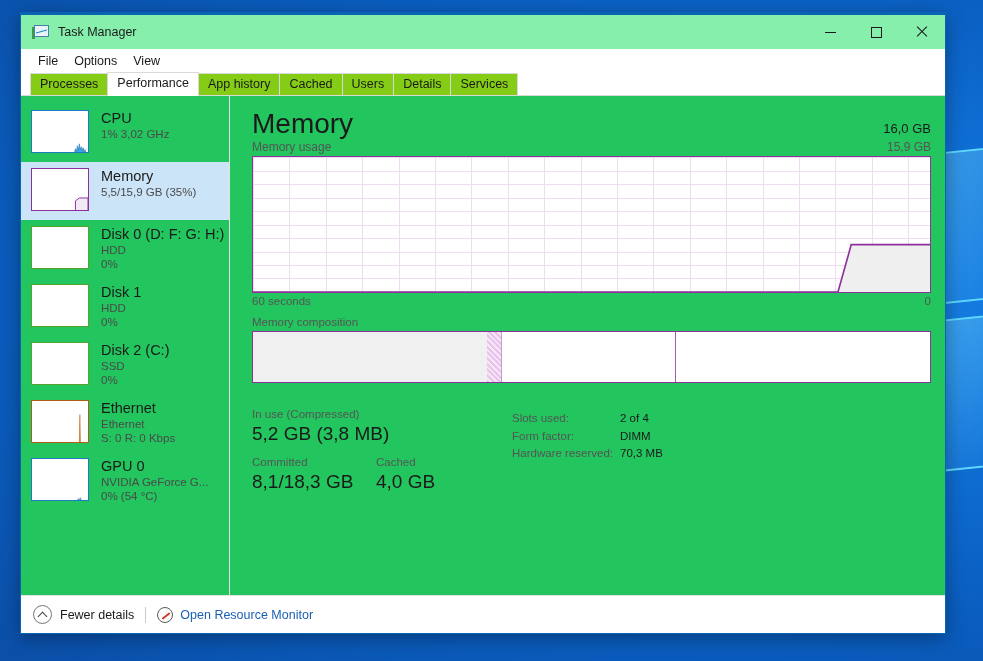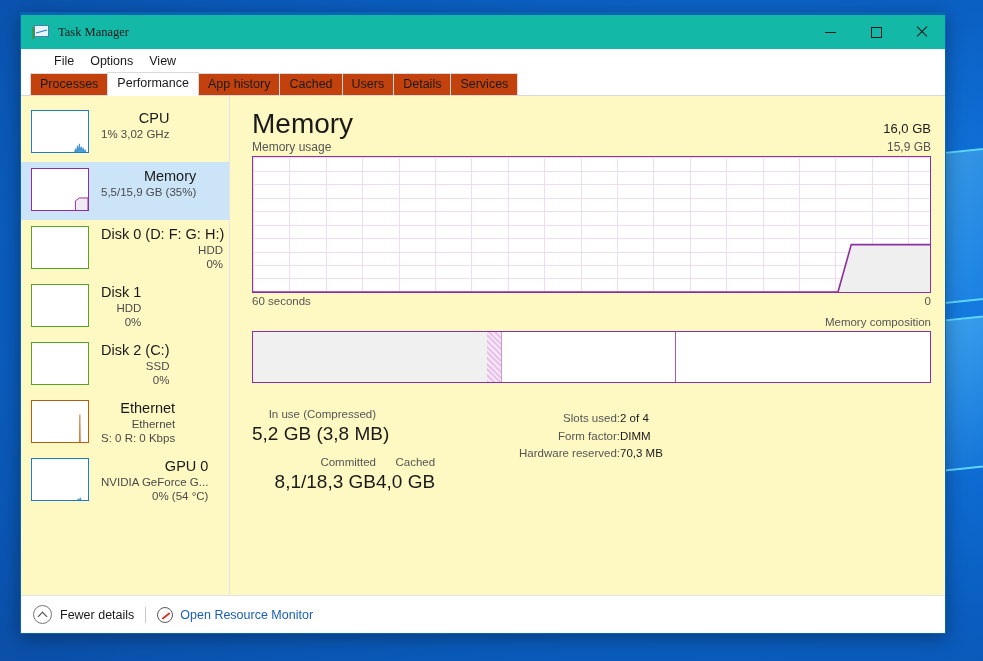--- a/index.html
+++ b/index.html
@@ -31,23 +31,22 @@
     background: #ffffff;
     border: 1px solid #0a64b4;
     display: flex; flex-direction: column;
     box-shadow: 0 4px 18px rgba(0,0,0,.35);
   }
 
   
   .titlebar {
     height: 36px; flex: none;
     display: flex; align-items: center;
-    background: #14b8a6;
+    background: #86efac;
     border-top: 2px solid #0a64b4;
-    font-family: Liberation Serif, serif;
   }
   .tb-icon { width: 17px; height: 15px; margin-left: 11px; position: relative; flex: none; }
   .tb-icon .scr {
     position: absolute; left: 2px; top: 0; width: 15px; height: 12px;
     background: #e8f3fb; border: 1px solid #4a7fa8;
   }
   .tb-icon .ln {
     position: absolute; left: 4px; top: 6px; width: 11px; height: 4px;
     border-top: 1.5px solid #1a7fc1;
     transform: skewY(-16deg);
@@ -67,44 +66,44 @@
   .gl-max { width: 11px; height: 11px; border: 1px solid #1a1a1a; }
   .gl-close { position: relative; width: 12px; height: 12px; }
   .gl-close::before, .gl-close::after {
     content: ""; position: absolute; left: -1px; top: 5px;
     width: 14px; height: 1px; background: #1a1a1a;
   }
   .gl-close::before { transform: rotate(45deg); }
   .gl-close::after  { transform: rotate(-45deg); }
 
   
-  .menubar { height: 24px; flex: none; display: flex; align-items: center; padding-left: 9px; margin-left: 16px; }
+  .menubar { height: 24px; flex: none; display: flex; align-items: center; padding-left: 9px; }
   .menu-item { font-size: 12.5px; color: #1a1a1a; padding: 2px 8px; cursor: default; }
 
   
   .tabstrip {
     flex: none; height: 23px; position: relative;
     padding-left: 9px; display: flex; align-items: flex-end;
     border-bottom: 1px solid #d9d9d9;
   }
   .tab {
     font-size: 12.5px; color: #1a1a1a;
     padding: 3px 9px 4px 9px; height: 22px;
-    background: #c2410c; border: 1px solid #d9d9d9;
+    background: #84cc16; border: 1px solid #d9d9d9;
     border-bottom: none; margin-right: -1px;
     cursor: default; line-height: 15px;
   }
   .tab.active {
     background: #ffffff; height: 24px;
     border-color: #d9d9d9; position: relative; z-index: 3;
     margin-bottom: -1px;
   }
 
   
-  .content { flex: 1; display: flex; min-height: 0; background: #fef9c3; text-align: right; }
+  .content { flex: 1; display: flex; min-height: 0; background: #22c55e; }
   .sidebar {
     width: 209px; flex: none;
     border-right: 1px solid #e3e3e3;
     padding-top: 8px; overflow: hidden;
   }
   .si {
     display: flex; align-items: flex-start;
     padding: 6px 6px 6px 10px; cursor: default;
     height: 58px;
   }

